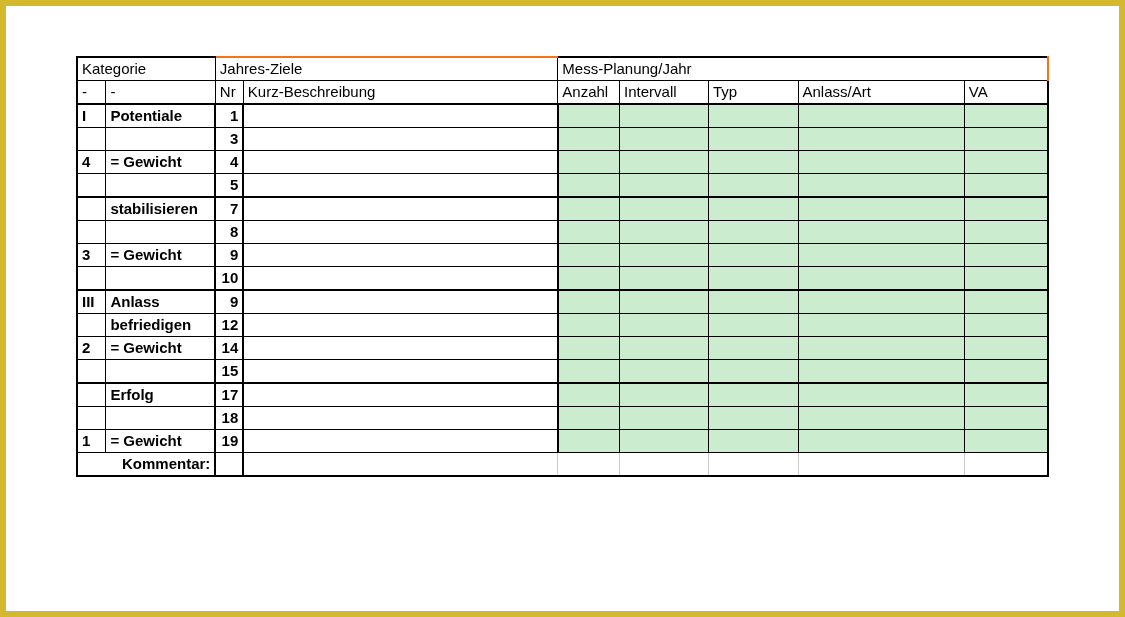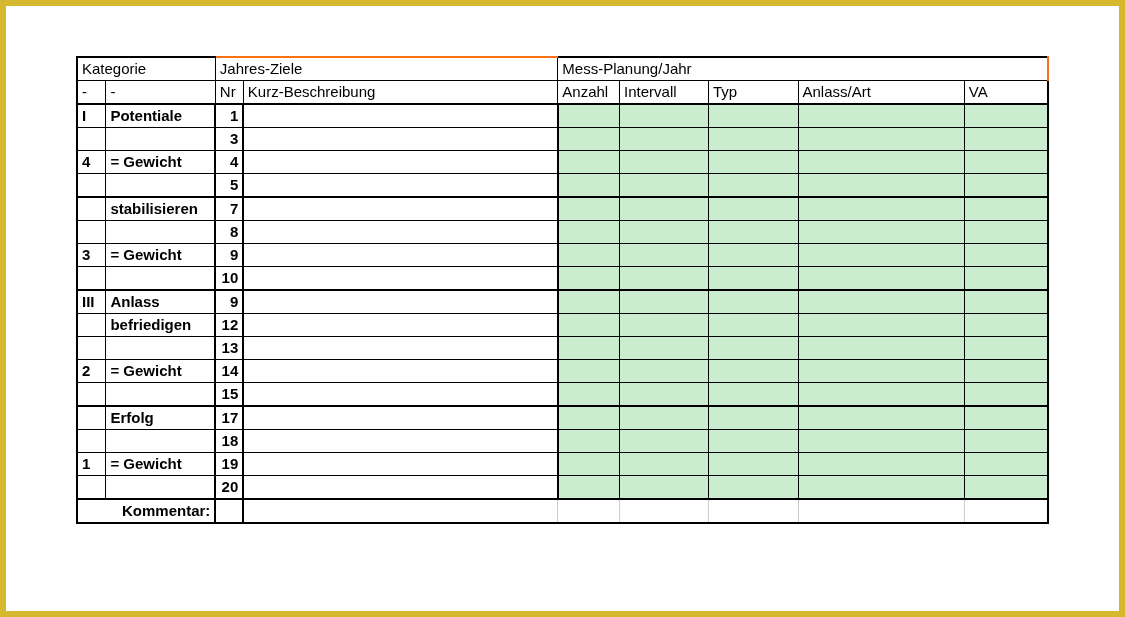--- a/index.html
+++ b/index.html
@@ -220,31 +220,20 @@
           <td class="c-kat">befriedigen</td>
           <td class="c-nr">12</td>
           <td class="c-kurz"></td>
           <td class="c-anz g"></td>
           <td class="c-int g"></td>
           <td class="c-typ g"></td>
           <td class="c-art g"></td>
           <td class="c-va g"></td>
         </tr>
         <tr>
-          <td class="c-roman"></td>
-          <td class="c-kat"></td>
-          <td class="c-nr">13</td>
-          <td class="c-kurz"></td>
-          <td class="c-anz g"></td>
-          <td class="c-int g"></td>
-          <td class="c-typ g"></td>
-          <td class="c-art g"></td>
-          <td class="c-va g"></td>
-        </tr>
-        <tr>
           <td class="c-roman">2</td>
           <td class="c-kat">= Gewicht</td>
           <td class="c-nr">14</td>
           <td class="c-kurz"></td>
           <td class="c-anz g"></td>
           <td class="c-int g"></td>
           <td class="c-typ g"></td>
           <td class="c-art g"></td>
           <td class="c-va g"></td>
         </tr>
@@ -278,31 +267,20 @@
           <td class="c-anz g"></td>
           <td class="c-int g"></td>
           <td class="c-typ g"></td>
           <td class="c-art g"></td>
           <td class="c-va g"></td>
         </tr>
         <tr>
           <td class="c-roman">1</td>
           <td class="c-kat">= Gewicht</td>
           <td class="c-nr">19</td>
-          <td class="c-kurz"></td>
-          <td class="c-anz g"></td>
-          <td class="c-int g"></td>
-          <td class="c-typ g"></td>
-          <td class="c-art g"></td>
-          <td class="c-va g"></td>
-        </tr>
-        <tr class="block-end">
-          <td class="c-roman"></td>
-          <td class="c-kat"></td>
-          <td class="c-nr">20</td>
           <td class="c-kurz"></td>
           <td class="c-anz g"></td>
           <td class="c-int g"></td>
           <td class="c-typ g"></td>
           <td class="c-art g"></td>
           <td class="c-va g"></td>
         </tr>
         <tr class="komment">
           <td class="c-roman" colspan="2" style="border-right: 1px solid rgb(204, 204, 204); padding-left: 44px;">Kommentar:</td>
           <td class="c-nr"></td>

